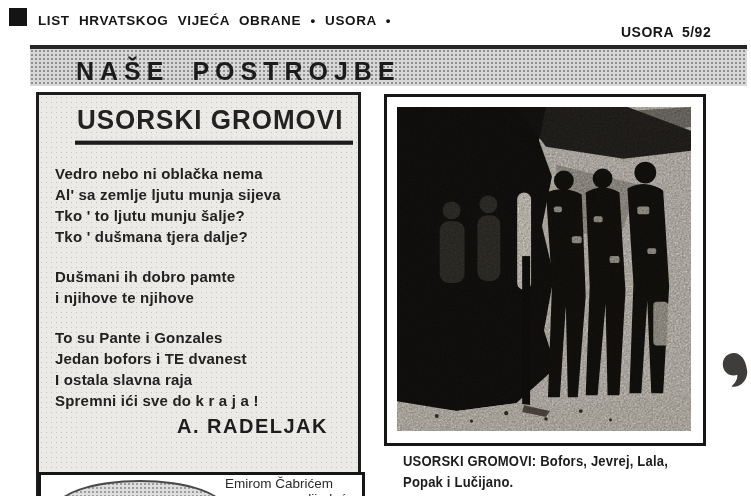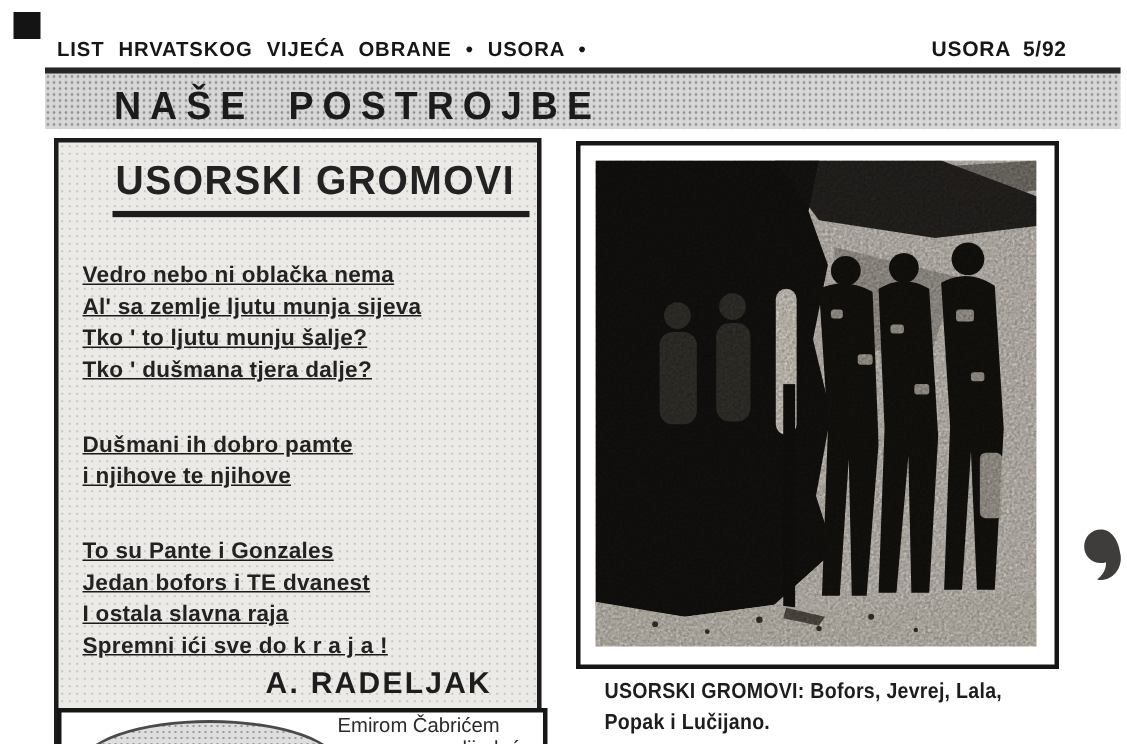--- a/index.html
+++ b/index.html
@@ -3,21 +3,21 @@
 <meta charset="utf-8">
 <style>
   html,body{margin:0;padding:0;background:#fff;}
   .page{
     position:relative;width:751px;height:496px;overflow:hidden;background:#ffffff;
     font-family:"Liberation Sans",sans-serif;color:#1a1a1a;
   }
   
   .corner-mark{position:absolute;left:9px;top:8px;width:18px;height:18px;background:#141414;}
   .masthead-left{
-    position:absolute;left:38px;top:25px;font-size:13.5px;font-weight:bold;
+    position:absolute;left:38px;top:13px;font-size:13.5px;font-weight:bold;
     letter-spacing:0.6px;word-spacing:5px;white-space:nowrap;color:#161616;
   }
   .masthead-right{
     position:absolute;left:621px;top:24px;font-size:14px;font-weight:bold;
     letter-spacing:0.5px;word-spacing:4px;color:#161616;
   }
   
   .banner{
     position:absolute;left:30px;top:45px;width:717px;height:41px;box-sizing:border-box;
     border-top:4px solid #262626;
@@ -37,21 +37,21 @@
     background-color:#eceae6;
     background-image:radial-gradient(circle,#c4c2be 0.7px,rgba(0,0,0,0) 0.9px);
     background-size:5px 5px;
     overflow:hidden;
   }
   .poem-title{
     display:inline-block;margin:10px 0 0 36px;font-size:26px;font-weight:bold;
     letter-spacing:1px;border-bottom:4px solid #1c1c1c;padding:0 10px 4px 2px;
     color:#222;transform:scaleY(1.04);
   }
-  .stanza{margin:29px 0 0 16px;text-decoration:underline;}
+  .stanza{margin:19px 0 0 16px;}
   .poem-line{
     font-size:15px;font-weight:bold;line-height:21px;color:#222;
     letter-spacing:0.2px;white-space:nowrap;
   }
   .poem-author{
     margin:4px 30px 0 0;text-align:right;font-size:20px;font-weight:bold;
     letter-spacing:1.5px;color:#1d1d1d;
   }
   
   .photo-frame{

